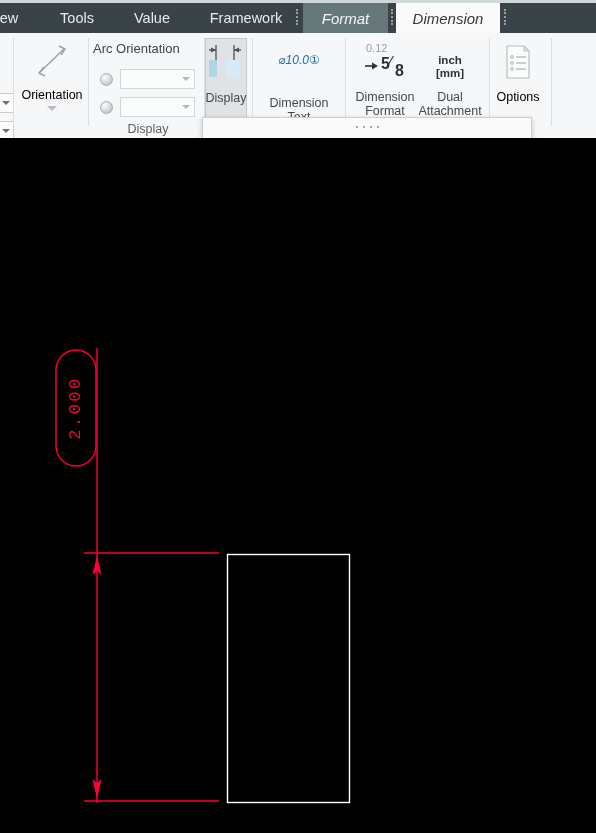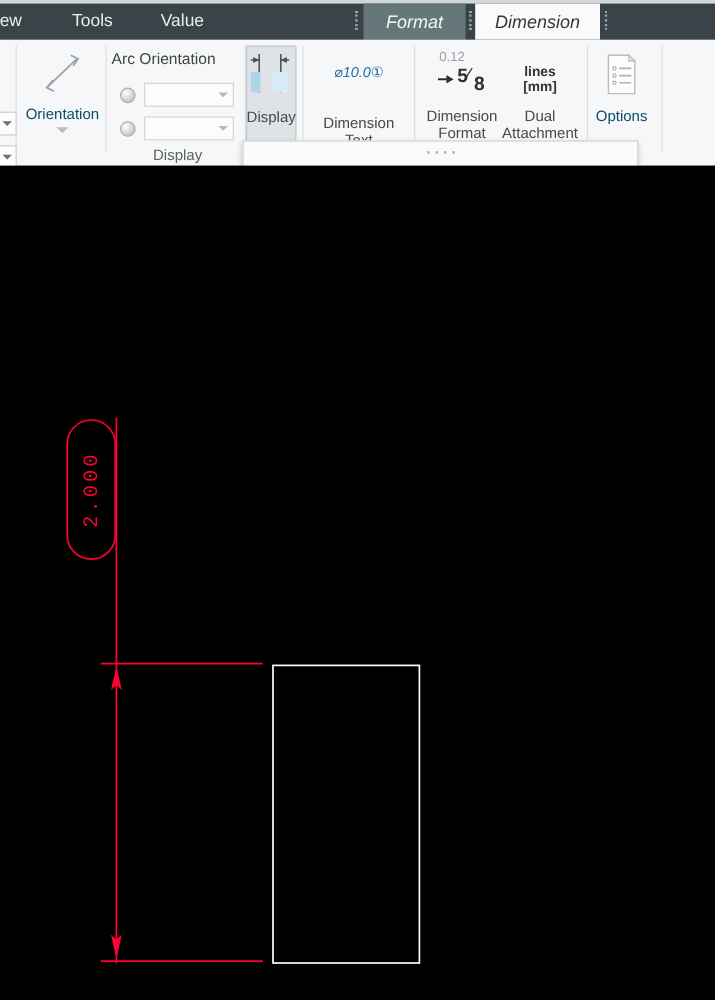--- a/index.html
+++ b/index.html
@@ -59,21 +59,21 @@
     position:absolute;display:flex;flex-direction:column;align-items:center;
     justify-content:flex-start;cursor:default;
   }
   .bigbtn .icon{
     display:flex;align-items:center;justify-content:center;
   }
   .bigbtn .lbl{
     font-size:12.5px;color:#44494c;text-align:center;line-height:14px;
     margin-top:4px;white-space:pre-line;
   }
-  .bigbtn.disabled .lbl{color:#0c4a6e;}
+  .bigbtn.disabled .lbl{color:#000000;}
   .bigbtn.pressed{
     background:#dfe3e6;border:1px solid #c3c8cc;box-sizing:border-box;
   }
   .combo-ribbon{
     position:absolute;border:1px solid #d2d6da;background:#fbfcfc;
     box-sizing:border-box;
   }
   .combo-ribbon .arr{
     position:absolute;right:4px;top:50%;margin-top:-2px;width:0;height:0;
     border-left:4px solid transparent;border-right:4px solid transparent;
@@ -178,20 +178,23 @@
   <div class="topline"></div>
 
   <div class="tab" id="tab0" style="left: -14px; width: 46px;">
     <span>ew</span>
     </div>
   <div class="tab" id="tab1" style="left: 46px; width: 62px; justify-content: center;">
     <span>Tools</span>
     </div>
   <div class="tab" id="tab2" style="left: 122px; width: 60px;">
     <span>Value</span>
+    </div>
+  <div class="tab" id="tab3" style="left: 196px; width: 100px;">
+    <span>Framework</span>
     </div>
 
   <div class="tabsep" style="left:296px;"></div>
   <div class="tab ctx hover" id="tab4" style="left: 303px; width: 85px;">
     <span>Format</span>
     </div>
   <div class="tabsep" style="left:391px;"></div>
   <div class="tab ctx active" id="tab5" style="left: 396px; width: 104px;">
     <span>Dimension</span>
     </div>
@@ -277,21 +280,21 @@
       <span style="position:absolute;left:33px;top:17px;font-size:16px;color:#2e3234;font-weight:bold;">5</span>
       <span style="position:absolute;left:41px;top:15px;font-size:17px;color:#2e3234;">⁄</span>
       <span style="position:absolute;left:47px;top:24px;font-size:16px;color:#2e3234;font-weight:bold;">8</span>
     </div>
     <div class="lbl">Dimension
 Format</div>
   </div>
 
   <div class="bigbtn" style="left:415px;top:5px;width:70px;height:86px;">
     <div class="icon" style="height:48px;flex-direction:column;">
-      <span style="font-size:11.5px;color:#2e3234;font-weight:bold;line-height:13px;margin-top:10px;">lines</span>
+      <span style="font-size:11.5px;color:#2e3234;font-weight:bold;line-height:13px;margin-top:10px;">inch</span>
       <span style="font-size:11.5px;color:#2e3234;font-weight:bold;line-height:13px;">[mm]</span>
     </div>
     <div class="lbl">Dual
 Attachment</div>
   </div>
 
   <div class="grpsep" style="left:489px;"></div>
 
   <div class="bigbtn disabled" style="left:492px;top:5px;width:52px;height:86px;">
     <div class="icon" style="height:48px;">

